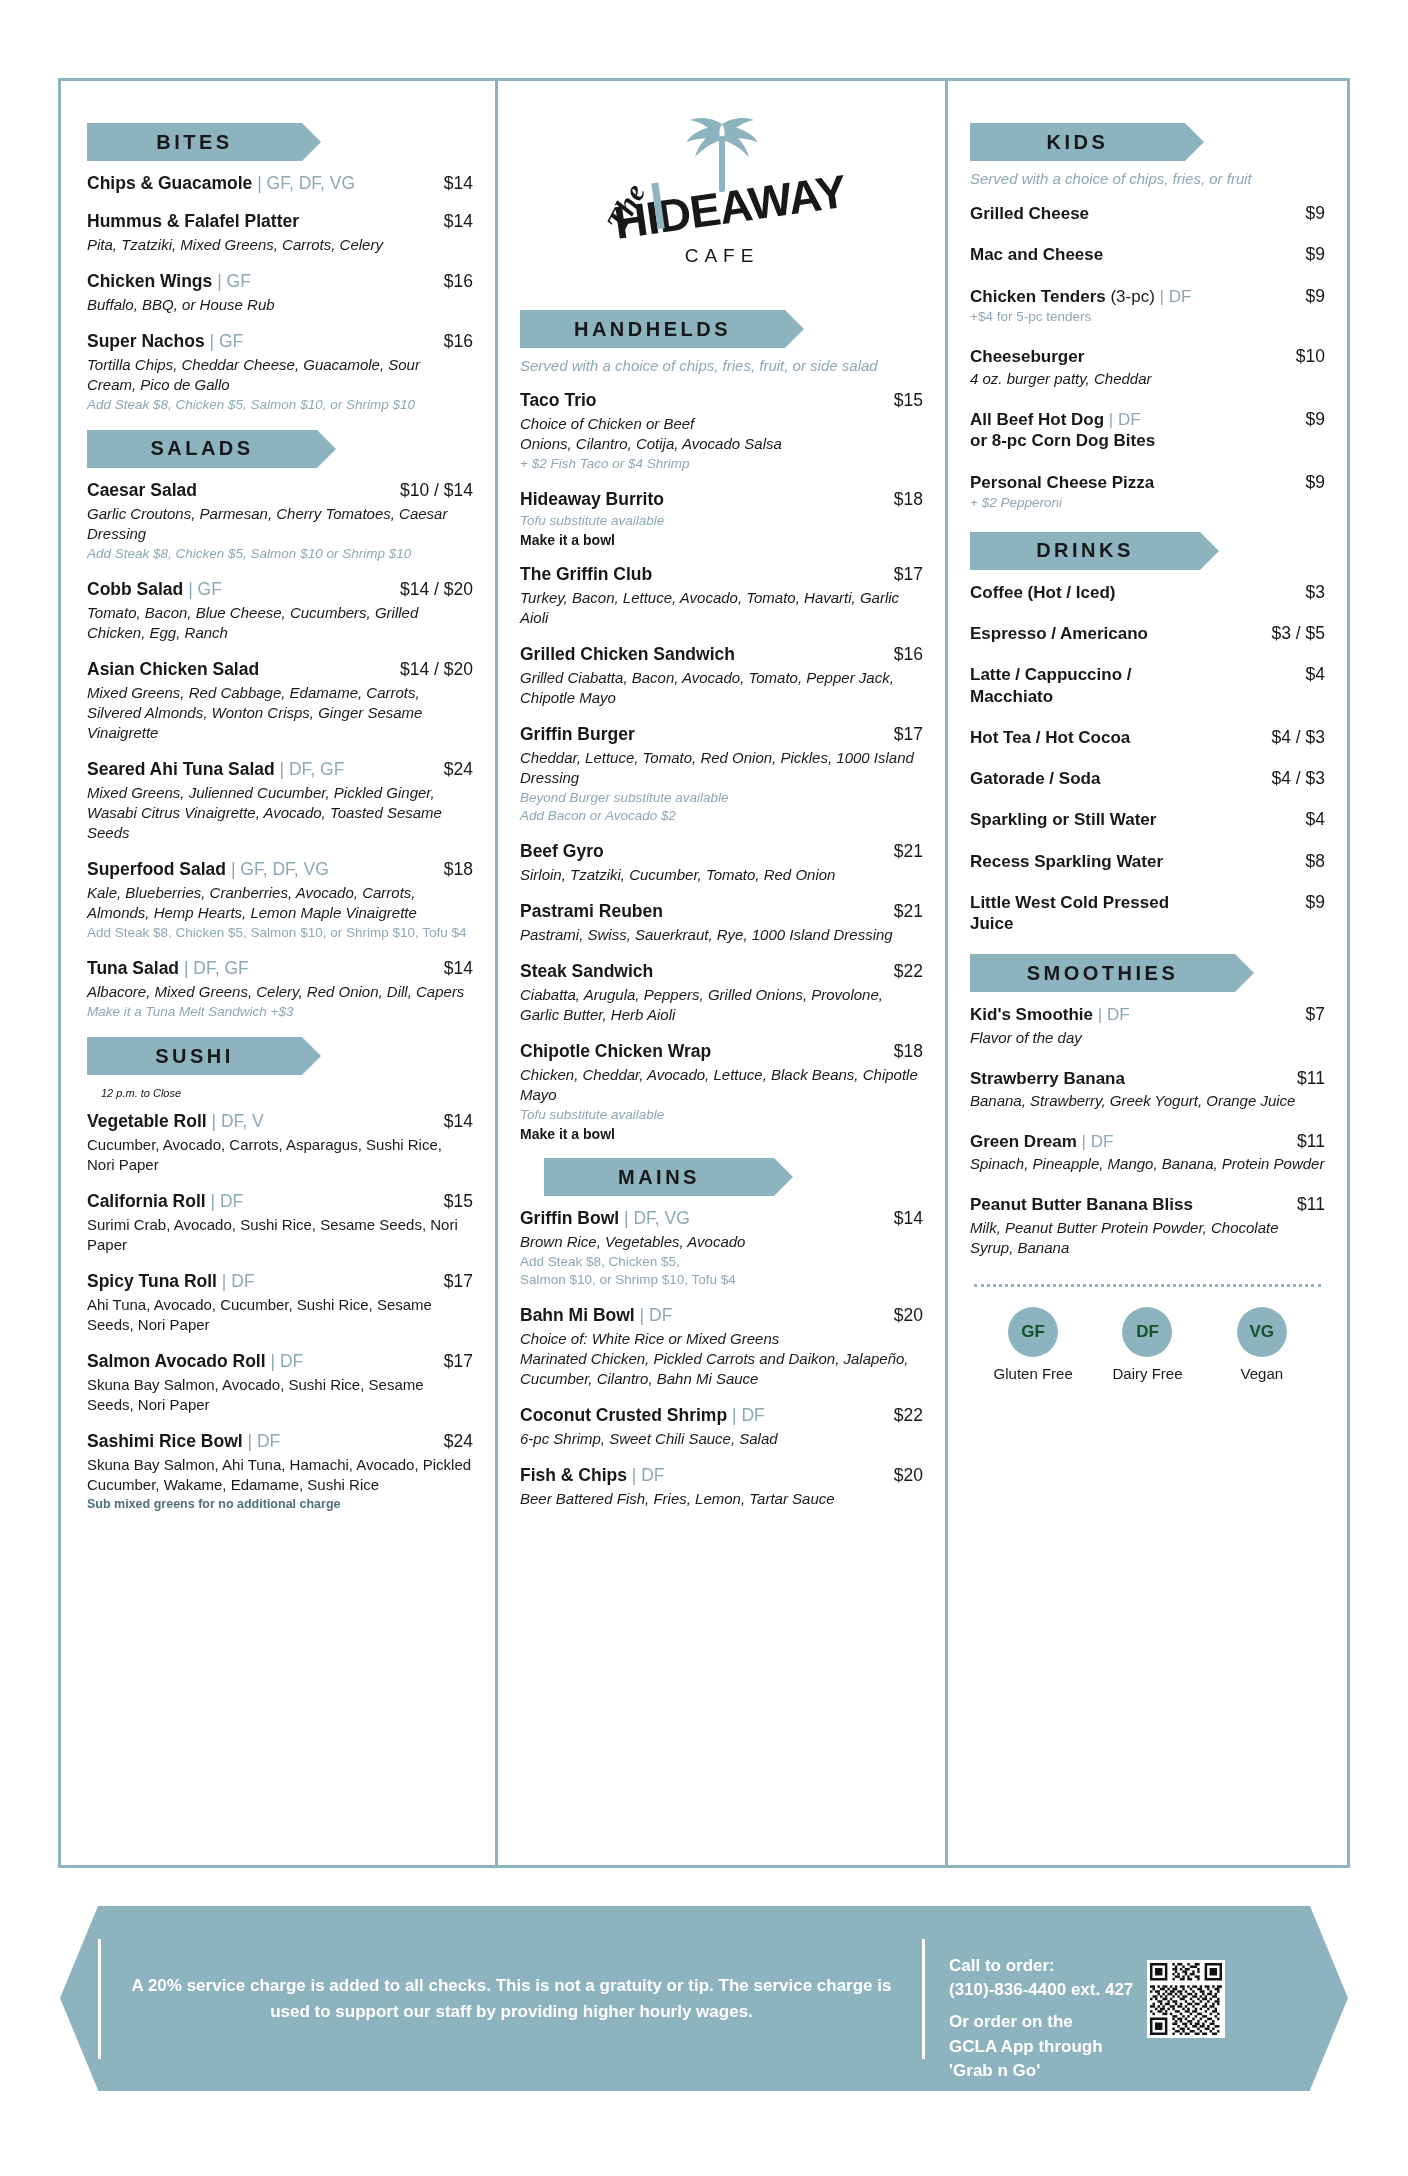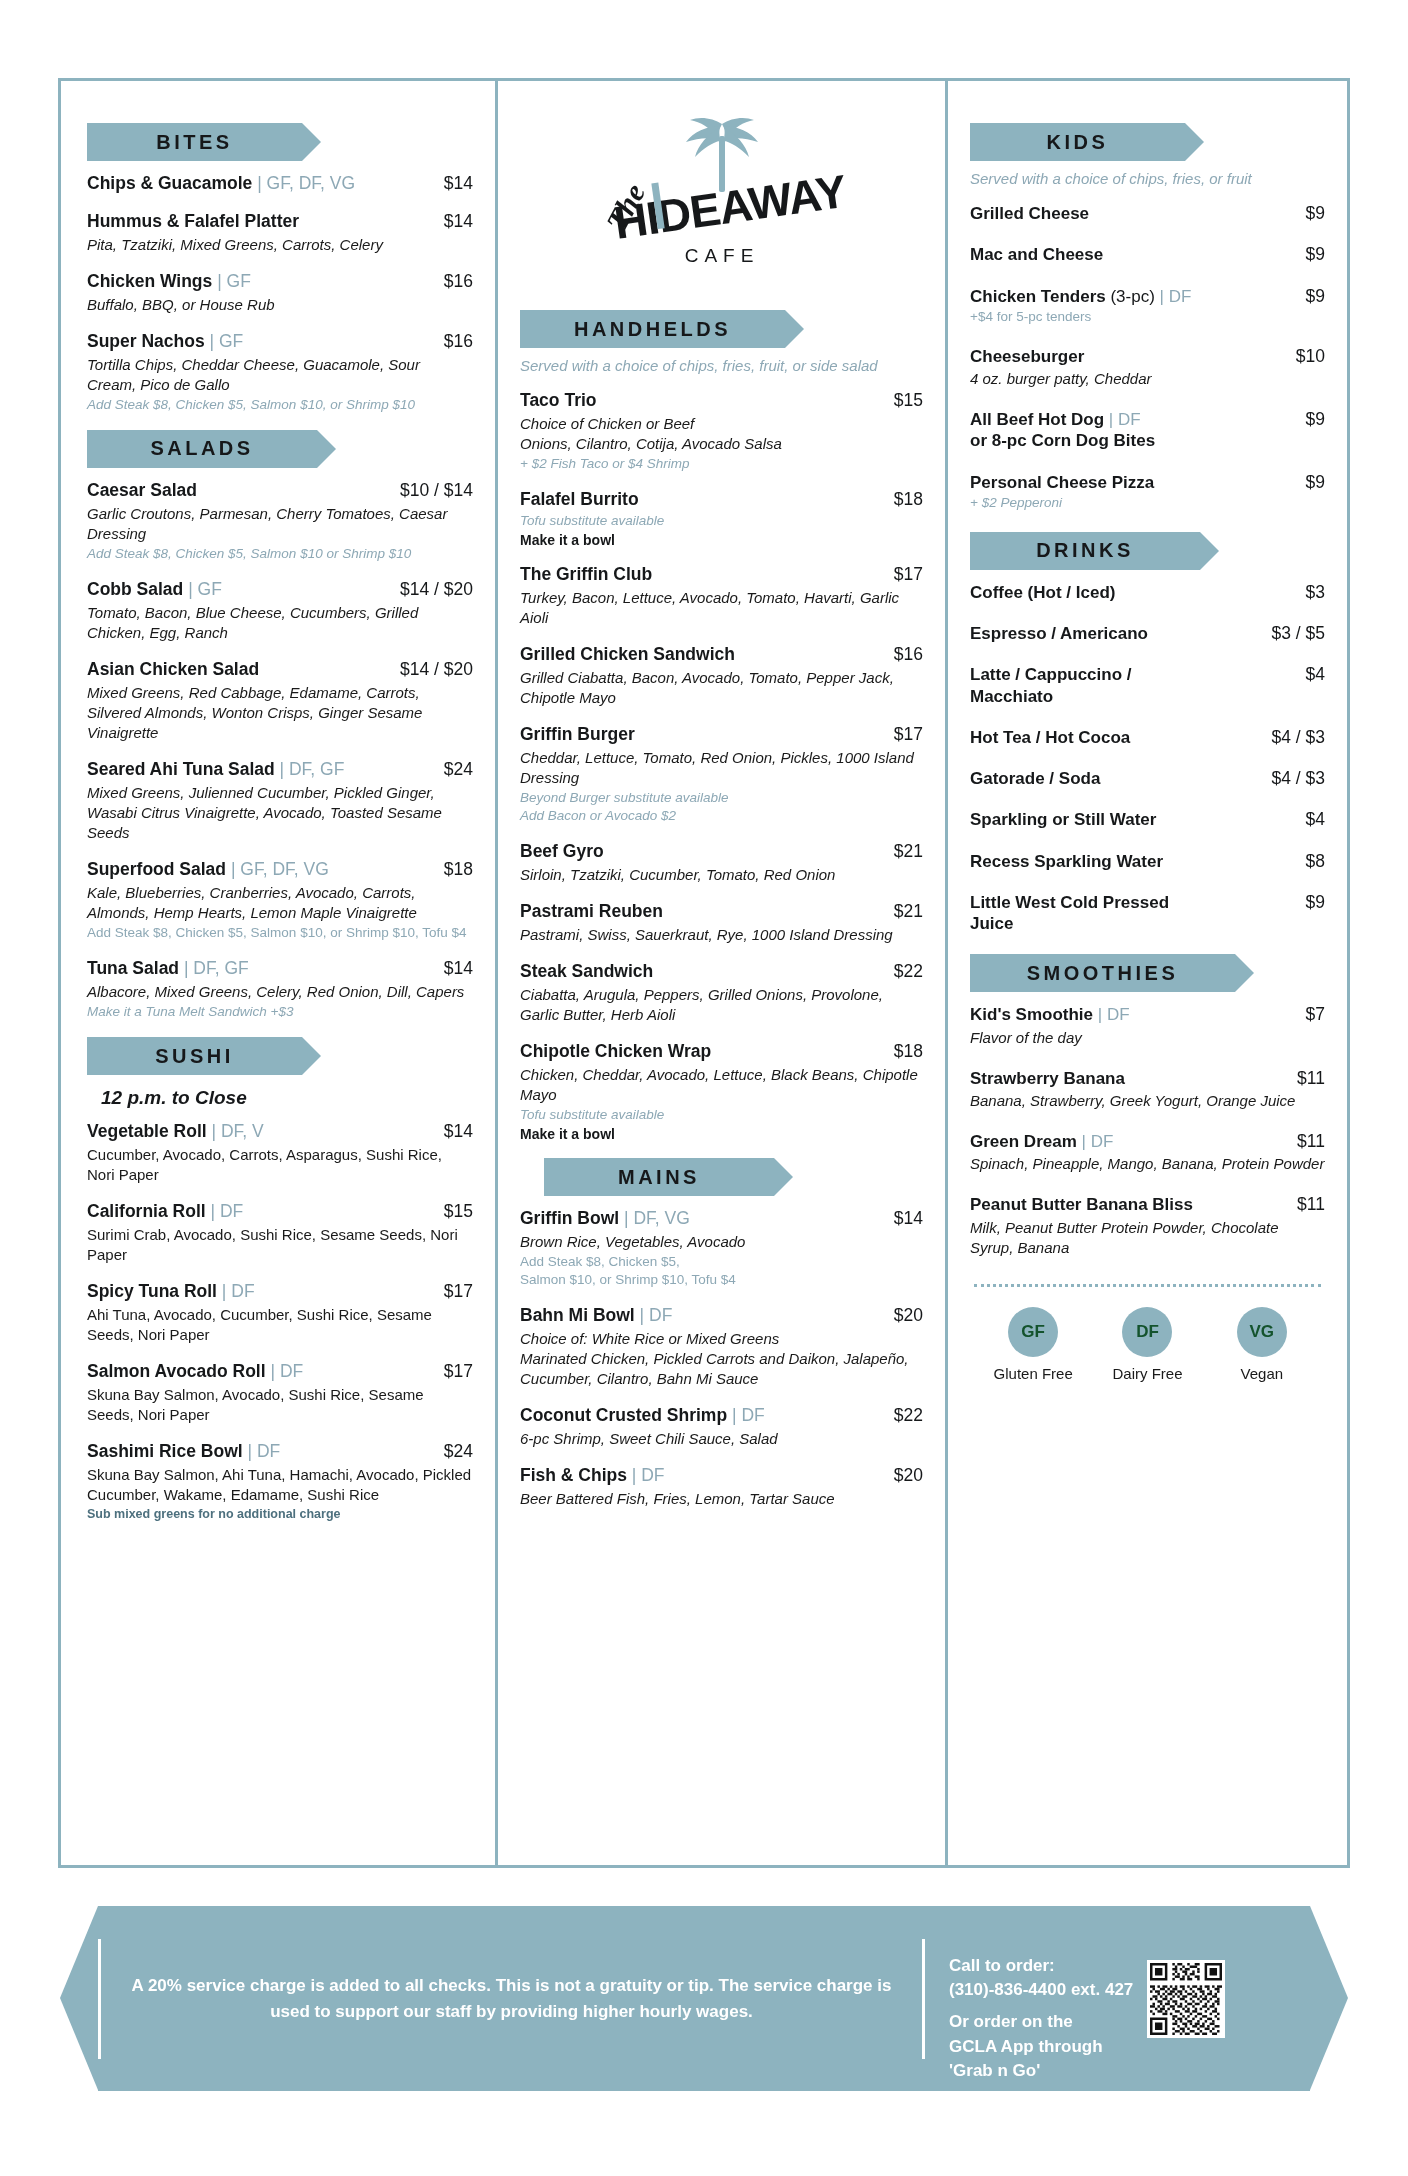--- a/index.html
+++ b/index.html
@@ -102,23 +102,23 @@
     margin-top: 2px;
   }
   .section-note {
     font-style: italic;
     font-size: 15px;
     line-height: 1.34;
     color: #8da8b5;
     margin: -4px 0 14px 0;
   }
   .time-note {
-    font-weight: bold;
+    font-weight: normal;
     font-style: italic;
-    font-size: 19px;
+    font-size: 11px;
     color: #16181a;
     margin: 0 0 12px 14px;
   }
 
   
   .logo-wrap {
     height: 195px;
     display: flex;
     align-items: center;
     justify-content: center;
@@ -453,21 +453,21 @@
           <div class="price">$15</div>
         </div>
         <div class="desc" style="white-space:pre-line">Choice of Chicken or Beef
 Onions, Cilantro, Cotija, Avocado Salsa</div>
         <div class="sub">+ $2 Fish Taco or $4 Shrimp</div>
       </div>
 
       <div class="item">
         <div class="item-head">
           <div class="item-name">
-            <span>Falafel Burrito</span>
+            <span>Hideaway Burrito</span>
           </div>
           <div class="price">$18</div>
         </div>
         <div class="sub">Tofu substitute available</div>
         <div class="note-bold">Make it a bowl</div>
       </div>
 
       <div class="item">
         <div class="item-head">
           <div class="item-name">

